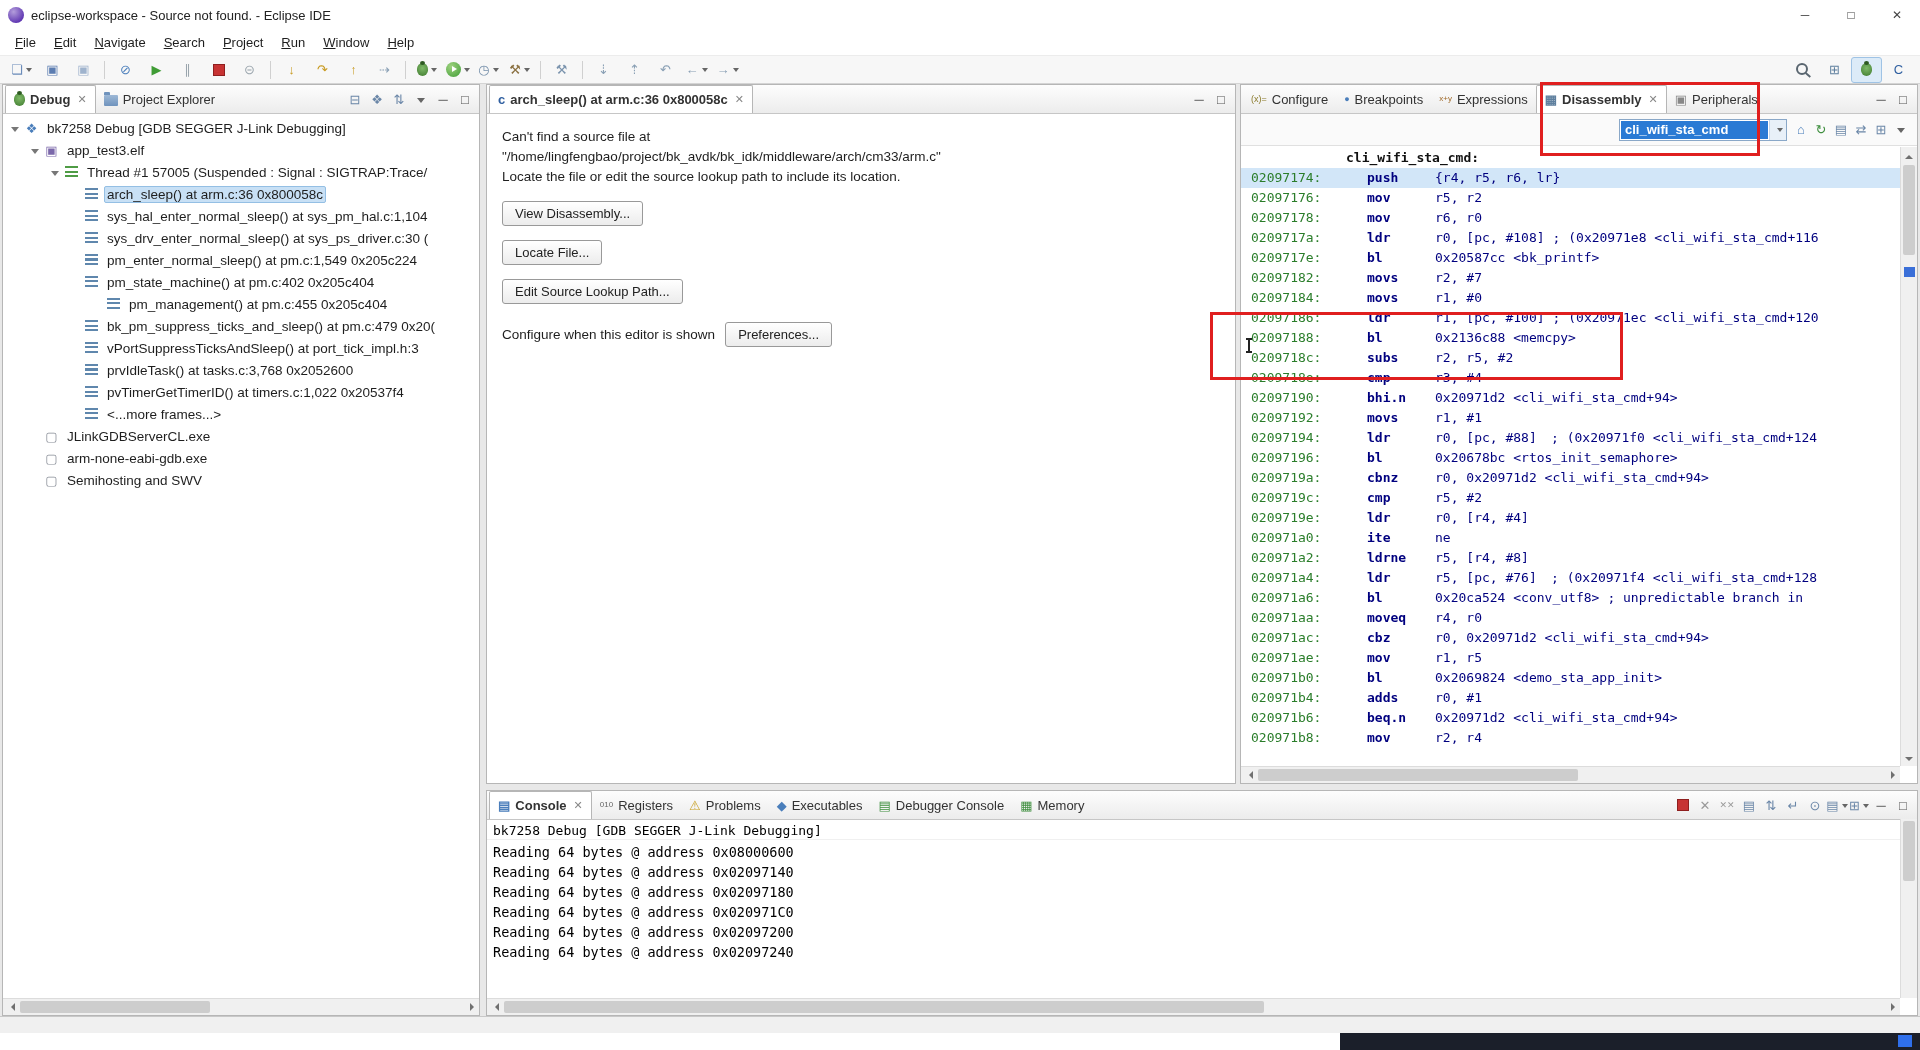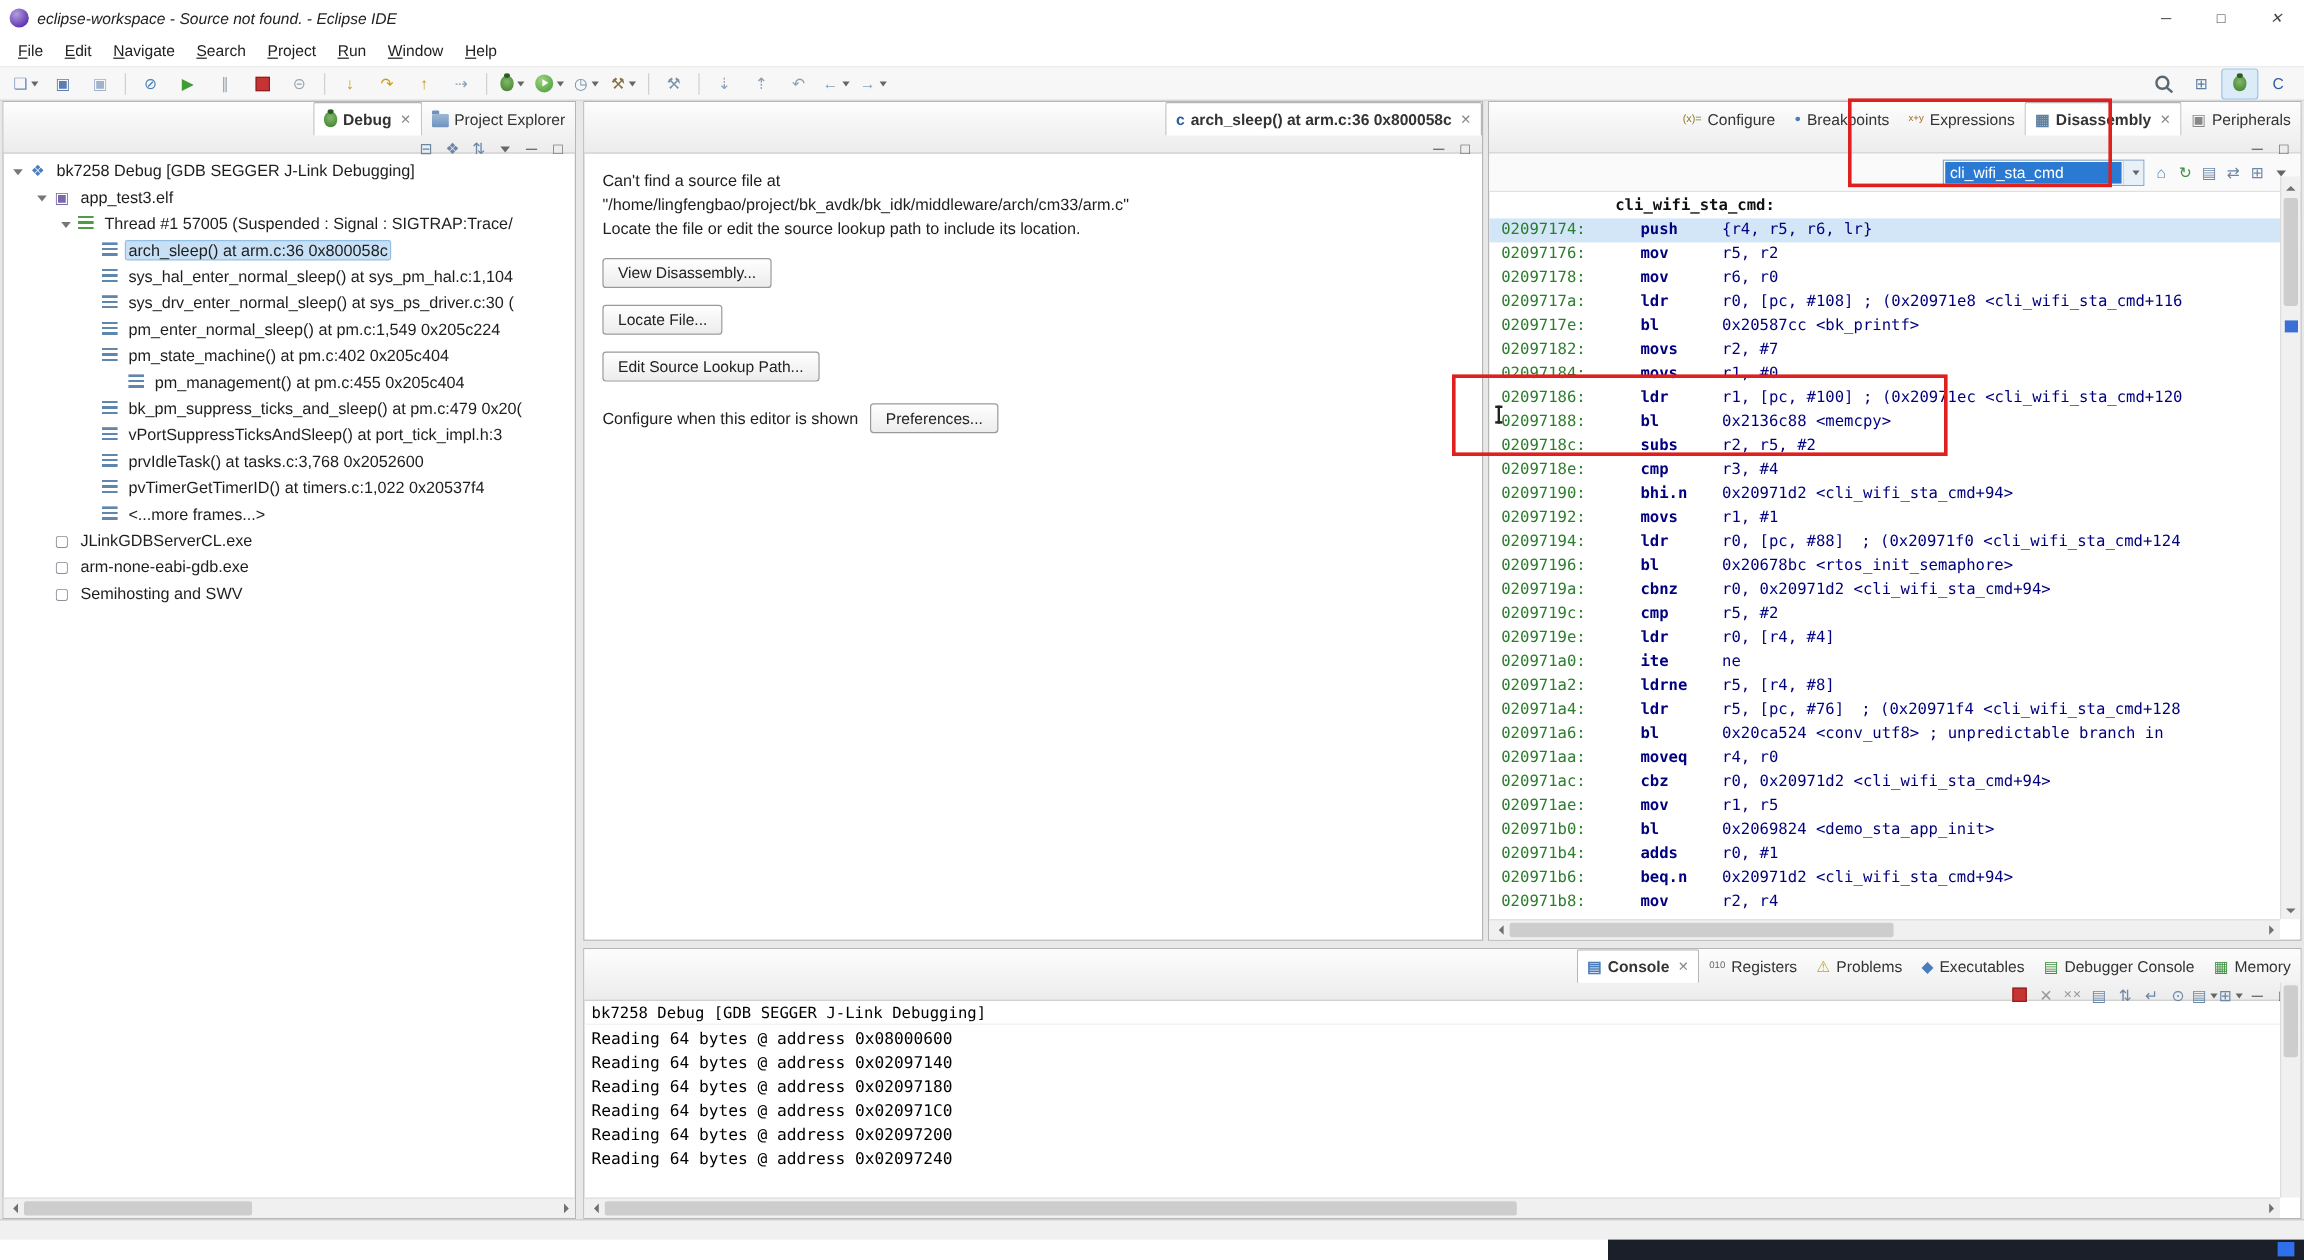--- a/index.html
+++ b/index.html
@@ -2,21 +2,21 @@
 <html style="--annotation-red: #e01f1f; --selection-blue: #2a7ad4; --address-green: #2a7d2a; --code-navy: #00007f;"><head>
 <meta charset="utf-8">
 <style>
   html,body{margin:0;padding:0;}
   body{
     width:1920px;height:1050px;position:relative;overflow:hidden;
     font-family:"Liberation Sans",sans-serif;font-size:13px;color:#1e1e1e;
     background:#e8e8e8;
   }
   
-  .titlebar{position:absolute;left:0;top:0;right:0;height:30px;background:#fff;display:flex;align-items:center;padding-left:8px;box-sizing:border-box;font-style:italic;}
+  .titlebar{position:absolute;left:0;top:0;right:0;height:30px;background:#fff;display:flex;align-items:center;padding-left:8px;box-sizing:border-box;}
   .logo{width:16px;height:16px;border-radius:50%;background:radial-gradient(circle at 35% 30%,#b39ddb,#5e35b1 75%);margin-right:7px;flex:none;}
   .title{font-size:13px;color:#222;}
   .win-controls{margin-left:auto;display:flex;height:100%;}
   .win-btn{width:46px;height:100%;display:flex;align-items:center;justify-content:center;font-size:12px;color:#444;}
   
   .menubar{position:absolute;left:0;top:30px;right:0;height:26px;background:#fff;display:flex;align-items:center;padding-left:6px;border-bottom:1px solid #ececec;box-sizing:border-box;}
   .menu-item{padding:4px 9px;color:#1e1e1e;}
   
   .toolbar{position:absolute;left:0;top:56px;right:0;height:28px;background:#f7f7f7;border-bottom:1px solid #d4d4d4;display:flex;align-items:center;padding:0 6px;box-sizing:border-box;}
   .tb-group{display:flex;align-items:center;}
@@ -39,21 +39,21 @@
   .ci-folder::before{content:"";position:absolute;top:-3px;left:0;width:6px;height:3px;background:#6f93bd;border-radius:1px 1px 0 0;}
   .ci-bars-blue{width:13px;height:12px;background:repeating-linear-gradient(to bottom,#5f87ad 0 2px,transparent 2px 4.5px);}
   .ci-bars-green{width:13px;height:12px;background:repeating-linear-gradient(to bottom,#4f9c45 0 2px,transparent 2px 4.5px);}
   .ci-tri{width:0;height:0;border:4px solid transparent;border-top:5px solid #666;margin-top:6px;}
   
   .panel{position:absolute;background:#fff;border:1px solid #b6b6b6;box-sizing:border-box;}
   .left-panel{left:2px;top:84px;width:478px;height:932px;}
   .editor-panel{left:486px;top:84px;width:750px;height:700px;}
   .disasm-panel{left:1240px;top:84px;width:678px;height:700px;}
   .console-panel{left:486px;top:790px;width:1432px;height:226px;}
-  .tabrow{height:43px;background:linear-gradient(#fdfdfd,#ececec);border-bottom:1px solid #c6c6c6;display:flex;align-items:flex-end;padding-left:2px;box-sizing:border-box;flex-direction:column;}
+  .tabrow{height:29px;background:linear-gradient(#fdfdfd,#ececec);border-bottom:1px solid #c6c6c6;display:flex;align-items:flex-start;padding-left:2px;box-sizing:border-box;}
   .tabs{display:flex;align-items:flex-end;height:100%;}
   .tab{display:flex;align-items:center;gap:5px;padding:0 8px;height:28px;box-sizing:border-box;color:#333;white-space:nowrap;}
   .tab.selected{background:#fff;border:1px solid #b6b6b6;border-bottom:none;border-radius:2px 2px 0 0;font-weight:bold;}
   .tab .close{color:#888;font-size:11px;margin-left:2px;font-weight:normal;}
   .tabrow-right{margin-left:auto;display:flex;align-items:center;gap:2px;padding-right:4px;height:100%;}
   .mini-icon{width:20px;height:20px;display:flex;align-items:center;justify-content:center;font-size:12px;}
   
   .tree{padding-top:3px;font-size:13.5px;overflow:hidden;}
   .tree-row{height:22px;display:flex;align-items:center;white-space:nowrap;}
   .twist{width:16px;flex:none;display:flex;justify-content:center;}
@@ -64,21 +64,21 @@
   
   .editor-body{padding:13px 15px;font-size:13.5px;}
   .msg div{line-height:20px;}
   .msg{margin-bottom:14px;}
   .ebtn{font-family:"Liberation Sans",sans-serif;font-size:13px;padding:4px 12px;background:linear-gradient(#ffffff,#ececec);border:1px solid #999;border-radius:3px;color:#222;}
   #editor-buttons .ebtn{display:block;margin:0 0 14px 0;}
   .configure-row{display:flex;align-items:center;gap:10px;margin-top:18px;}
   
   .disasm-toolbar{height:32px;display:flex;align-items:center;justify-content:flex-end;padding-right:6px;gap:4px;border-bottom:1px solid #e0e0e0;background:#fafafa;box-sizing:border-box;}
   .combo{width:168px;height:22px;border:1px solid #8aa8c8;background:#fff;display:flex;align-items:center;box-sizing:border-box;flex:none;}
-  .combo-text{flex:1;padding:0 4px;background:var(--selection-blue,#2a7ad4);color:#fff;font-size:13px;height:18px;line-height:18px;margin:1px;white-space:nowrap;overflow:hidden;}
+  .combo-text{flex:1;padding:0 4px;background:var(--selection-blue,#2a7ad4);color:#fff;font-size:13px;height:18px;line-height:18px;margin:1px;white-space:nowrap;overflow:hidden;font-weight:bold;}
   .combo-btn{width:16px;height:100%;border-left:1px solid #c5d6e8;display:flex;align-items:center;justify-content:center;background:#e8f0f8;}
   .disasm-body{font-family:"DejaVu Sans Mono",monospace;font-size:13px;line-height:20px;overflow:hidden;padding-top:2px;position:relative;}
   .dlabel{font-weight:bold;color:#111;padding-left:105px;height:20px;white-space:pre;}
   .dline{height:20px;white-space:pre;padding-left:10px;}
   .dline.hl{background:#d2e6f8;}
   .addr{color:var(--address-green,#2a7d2a);display:inline-block;width:116px;}
   .mn{color:var(--code-navy,#00007f);font-weight:bold;display:inline-block;width:68px;}
   .args{color:var(--code-navy,#00007f);display:inline-block;min-width:108px;}
   .cmt{color:var(--code-navy,#00007f);margin-left:8px;}
   

